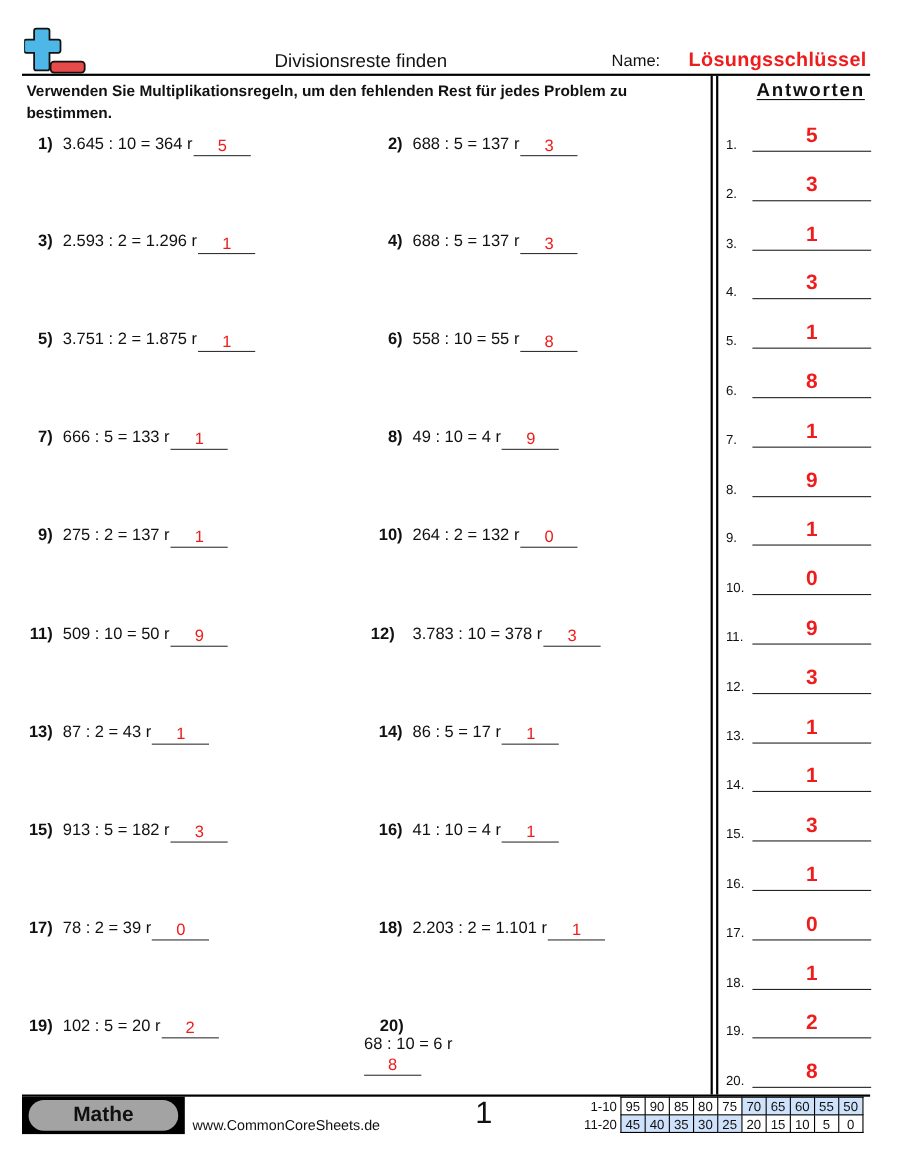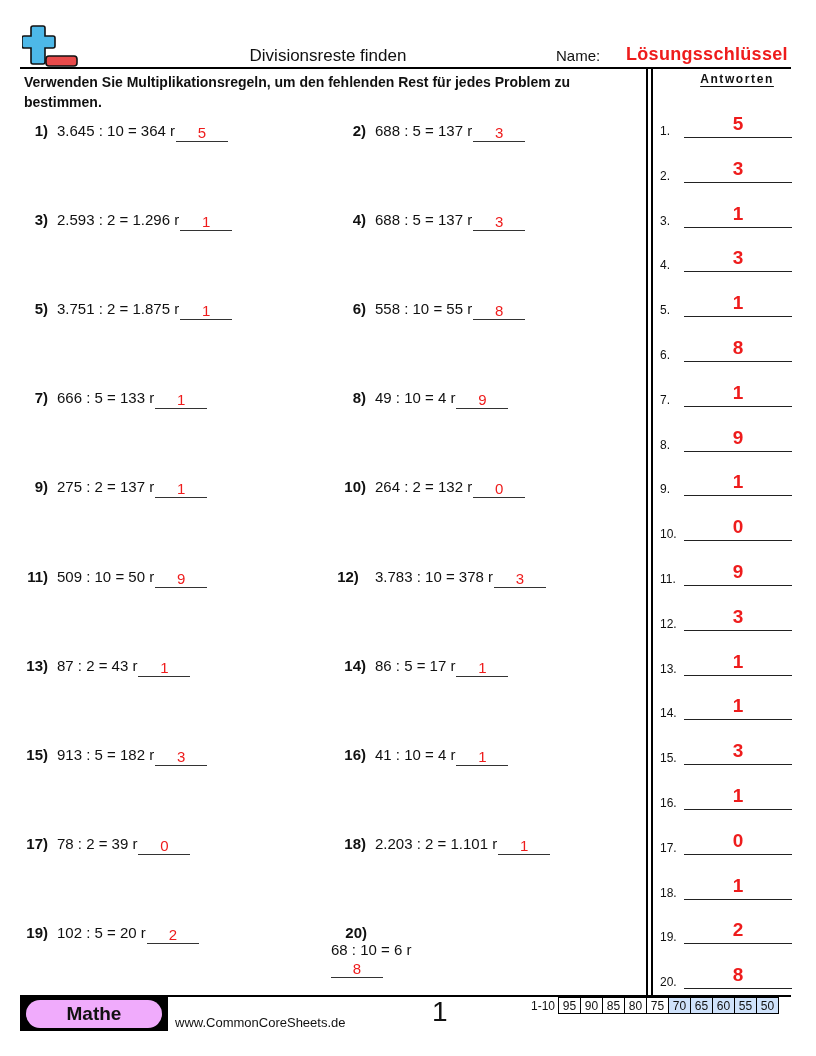--- a/index.html
+++ b/index.html
@@ -7,33 +7,33 @@
          font-family:"Liberation Sans", "DejaVu Sans", sans-serif; color:#111; }
   .abs { position:absolute; }
   .logo { left:22px; top:24px; width:58px; height:44px; }
   .title { left:0; width:656px; top:46px; text-align:center; font-size:17px; }
   .name-label { left:556px; top:47px; font-size:15px; }
   .name-value { left:626px; top:44px; font-size:18px; font-weight:bold; color:#ee1c1c; letter-spacing:0.3px; }
   .top-rule { left:20px; top:67px; width:771px; height:2px; background:#000; }
   .instr { left:24px; top:72px; width:610px; font-size:14px; font-weight:bold; line-height:20px; }
   .vline1 { left:646px; top:69px; width:2px; height:926px; background:#000; }
   .vline2 { left:651px; top:69px; width:2px; height:926px; background:#000; }
-  .ans-head { left:684px; top:72px; width:106px; text-align:center; font-size:12px; font-weight:bold;
+  .ans-head { left:684px; top:72px; width:106px; text-align:center; font-size:17px; font-weight:bold;
               letter-spacing:1.6px; text-decoration:underline; text-underline-offset:3px; }
   .prob { position:absolute; font-size:15px; white-space:nowrap; display:flex; align-items:baseline; }
   .prob .num { font-weight:bold; display:inline-block; text-align:right; margin-right:9px; }
   .prob .blank { display:inline-block; width:52px; border-bottom:1px solid #333; text-align:center;
                  color:#ee1c1c; margin-left:1px; height:17px; line-height:17px; position:relative; top:2px; }
   .arow { position:absolute; left:660px; width:132px; height:20px; }
   .arow .alabel { position:absolute; left:0; bottom:0; font-size:12px; }
   .arow .aline { position:absolute; left:24px; right:0; bottom:0; border-bottom:1px solid #222; text-align:center;
                  color:#ee1c1c; font-size:19px; font-weight:bold; height:24px; line-height:22px; }
   .bottom-rule { left:20px; top:995px; width:771px; height:2px; background:#000; }
   .footer-box { left:20px; top:997px; width:148px; height:34px; background:#000; }
-  .footer-pill { left:26px; top:1000px; width:136px; height:28px; background:#f0abfc; border-radius:14px;
+  .footer-pill { left:26px; top:1000px; width:136px; height:28px; background:#a3a3a3; border-radius:14px;
                  text-align:center; font-size:19px; font-weight:bold; line-height:28px; }
   .footer-url { left:175px; top:1015px; font-size:13px; }
   .footer-page { left:432px; top:996px; font-size:28px; }
   table.score { position:absolute; left:528px; top:997px; border-collapse:collapse; font-size:12px; }
   table.score td { border:1px solid #000; padding:0 3px; height:15px; text-align:center; min-width:15px; }
   table.score td.rl { border:none; text-align:right; padding-right:3px; }
   table.score td.hl { background:#cfe2fb; }
 </style>
 </head>
 <body>
@@ -255,14 +255,27 @@
         <td>90</td>
         <td>85</td>
         <td>80</td>
         <td>75</td>
         <td class="hl">70</td>
         <td class="hl">65</td>
         <td class="hl">60</td>
         <td class="hl">55</td>
         <td class="hl">50</td>
       </tr>
+      <tr>
+        <td class="rl">11-20</td>
+        <td class="hl">45</td>
+        <td class="hl">40</td>
+        <td class="hl">35</td>
+        <td class="hl">30</td>
+        <td class="hl">25</td>
+        <td>20</td>
+        <td>15</td>
+        <td>10</td>
+        <td>5</td>
+        <td>0</td>
+      </tr>
     </tbody>
 </table>
 
 </body></html>

